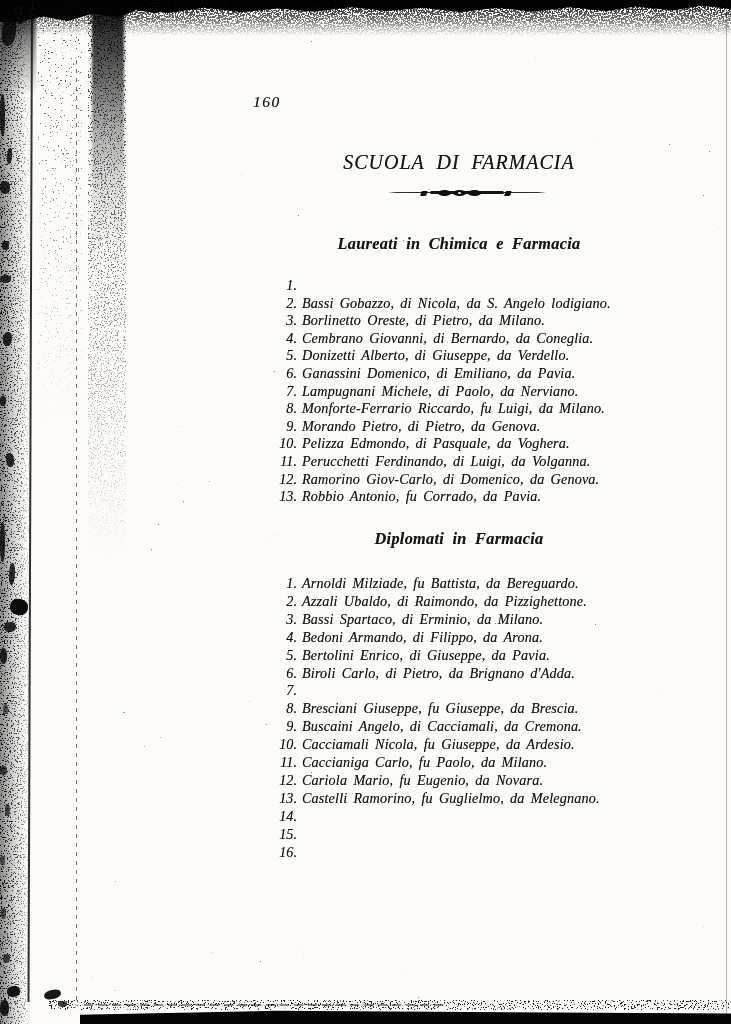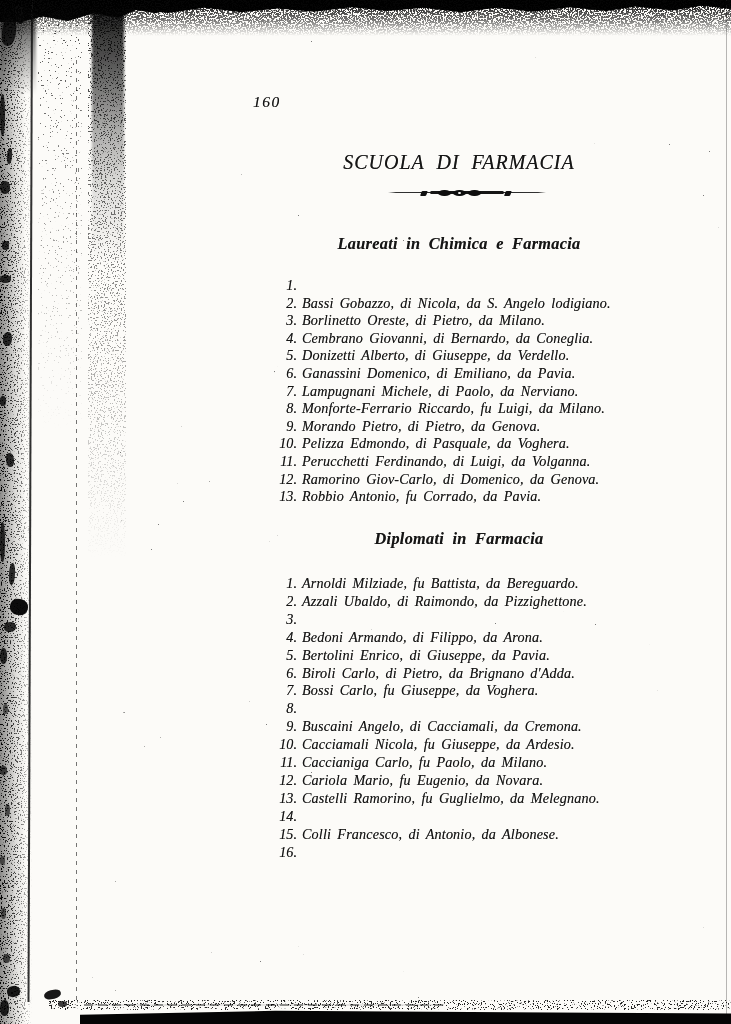--- a/index.html
+++ b/index.html
@@ -246,39 +246,40 @@
       <li class="row">
           <span class="num">1.</span>
           <span class="txt">Arnoldi Milziade, fu Battista, da Bereguardo.</span>
         </li>
       <li class="row">
           <span class="num">2.</span>
           <span class="txt">Azzali Ubaldo, di Raimondo, da Pizzighettone.</span>
         </li>
       <li class="row">
           <span class="num">3.</span>
+          <span class="txt">Bassi Spartaco, di Erminio, da Milano.</span>
         </li>
       <li class="row">
           <span class="num">4.</span>
           <span class="txt">Bedoni Armando, di Filippo, da Arona.</span>
         </li>
       <li class="row">
           <span class="num">5.</span>
           <span class="txt">Bertolini Enrico, di Giuseppe, da Pavia.</span>
         </li>
       <li class="row">
           <span class="num">6.</span>
           <span class="txt">Biroli Carlo, di Pietro, da Brignano d'Adda.</span>
         </li>
       <li class="row">
           <span class="num">7.</span>
-          <span class="txt">Bossi Carlo, fu Giuseppe, da Voghera.</span>
         </li>
       <li class="row">
           <span class="num">8.</span>
+          <span class="txt">Bresciani Giuseppe, fu Giuseppe, da Brescia.</span>
         </li>
       <li class="row">
           <span class="num">9.</span>
           <span class="txt">Buscaini Angelo, di Cacciamali, da Cremona.</span>
         </li>
       <li class="row">
           <span class="num">10.</span>
           <span class="txt">Cacciamali Nicola, fu Giuseppe, da Ardesio.</span>
         </li>
       <li class="row">
@@ -291,20 +292,19 @@
         </li>
       <li class="row">
           <span class="num">13.</span>
           <span class="txt">Castelli Ramorino, fu Guglielmo, da Melegnano.</span>
         </li>
       <li class="row">
           <span class="num">14.</span>
         </li>
       <li class="row">
           <span class="num">15.</span>
-          <span class="txt">Colli Francesco, di Antonio, da Albonese.</span>
         </li>
       <li class="row">
           <span class="num">16.</span>
         </li>
     </ol>
   </div>
 </div>
 
 </body></html>

